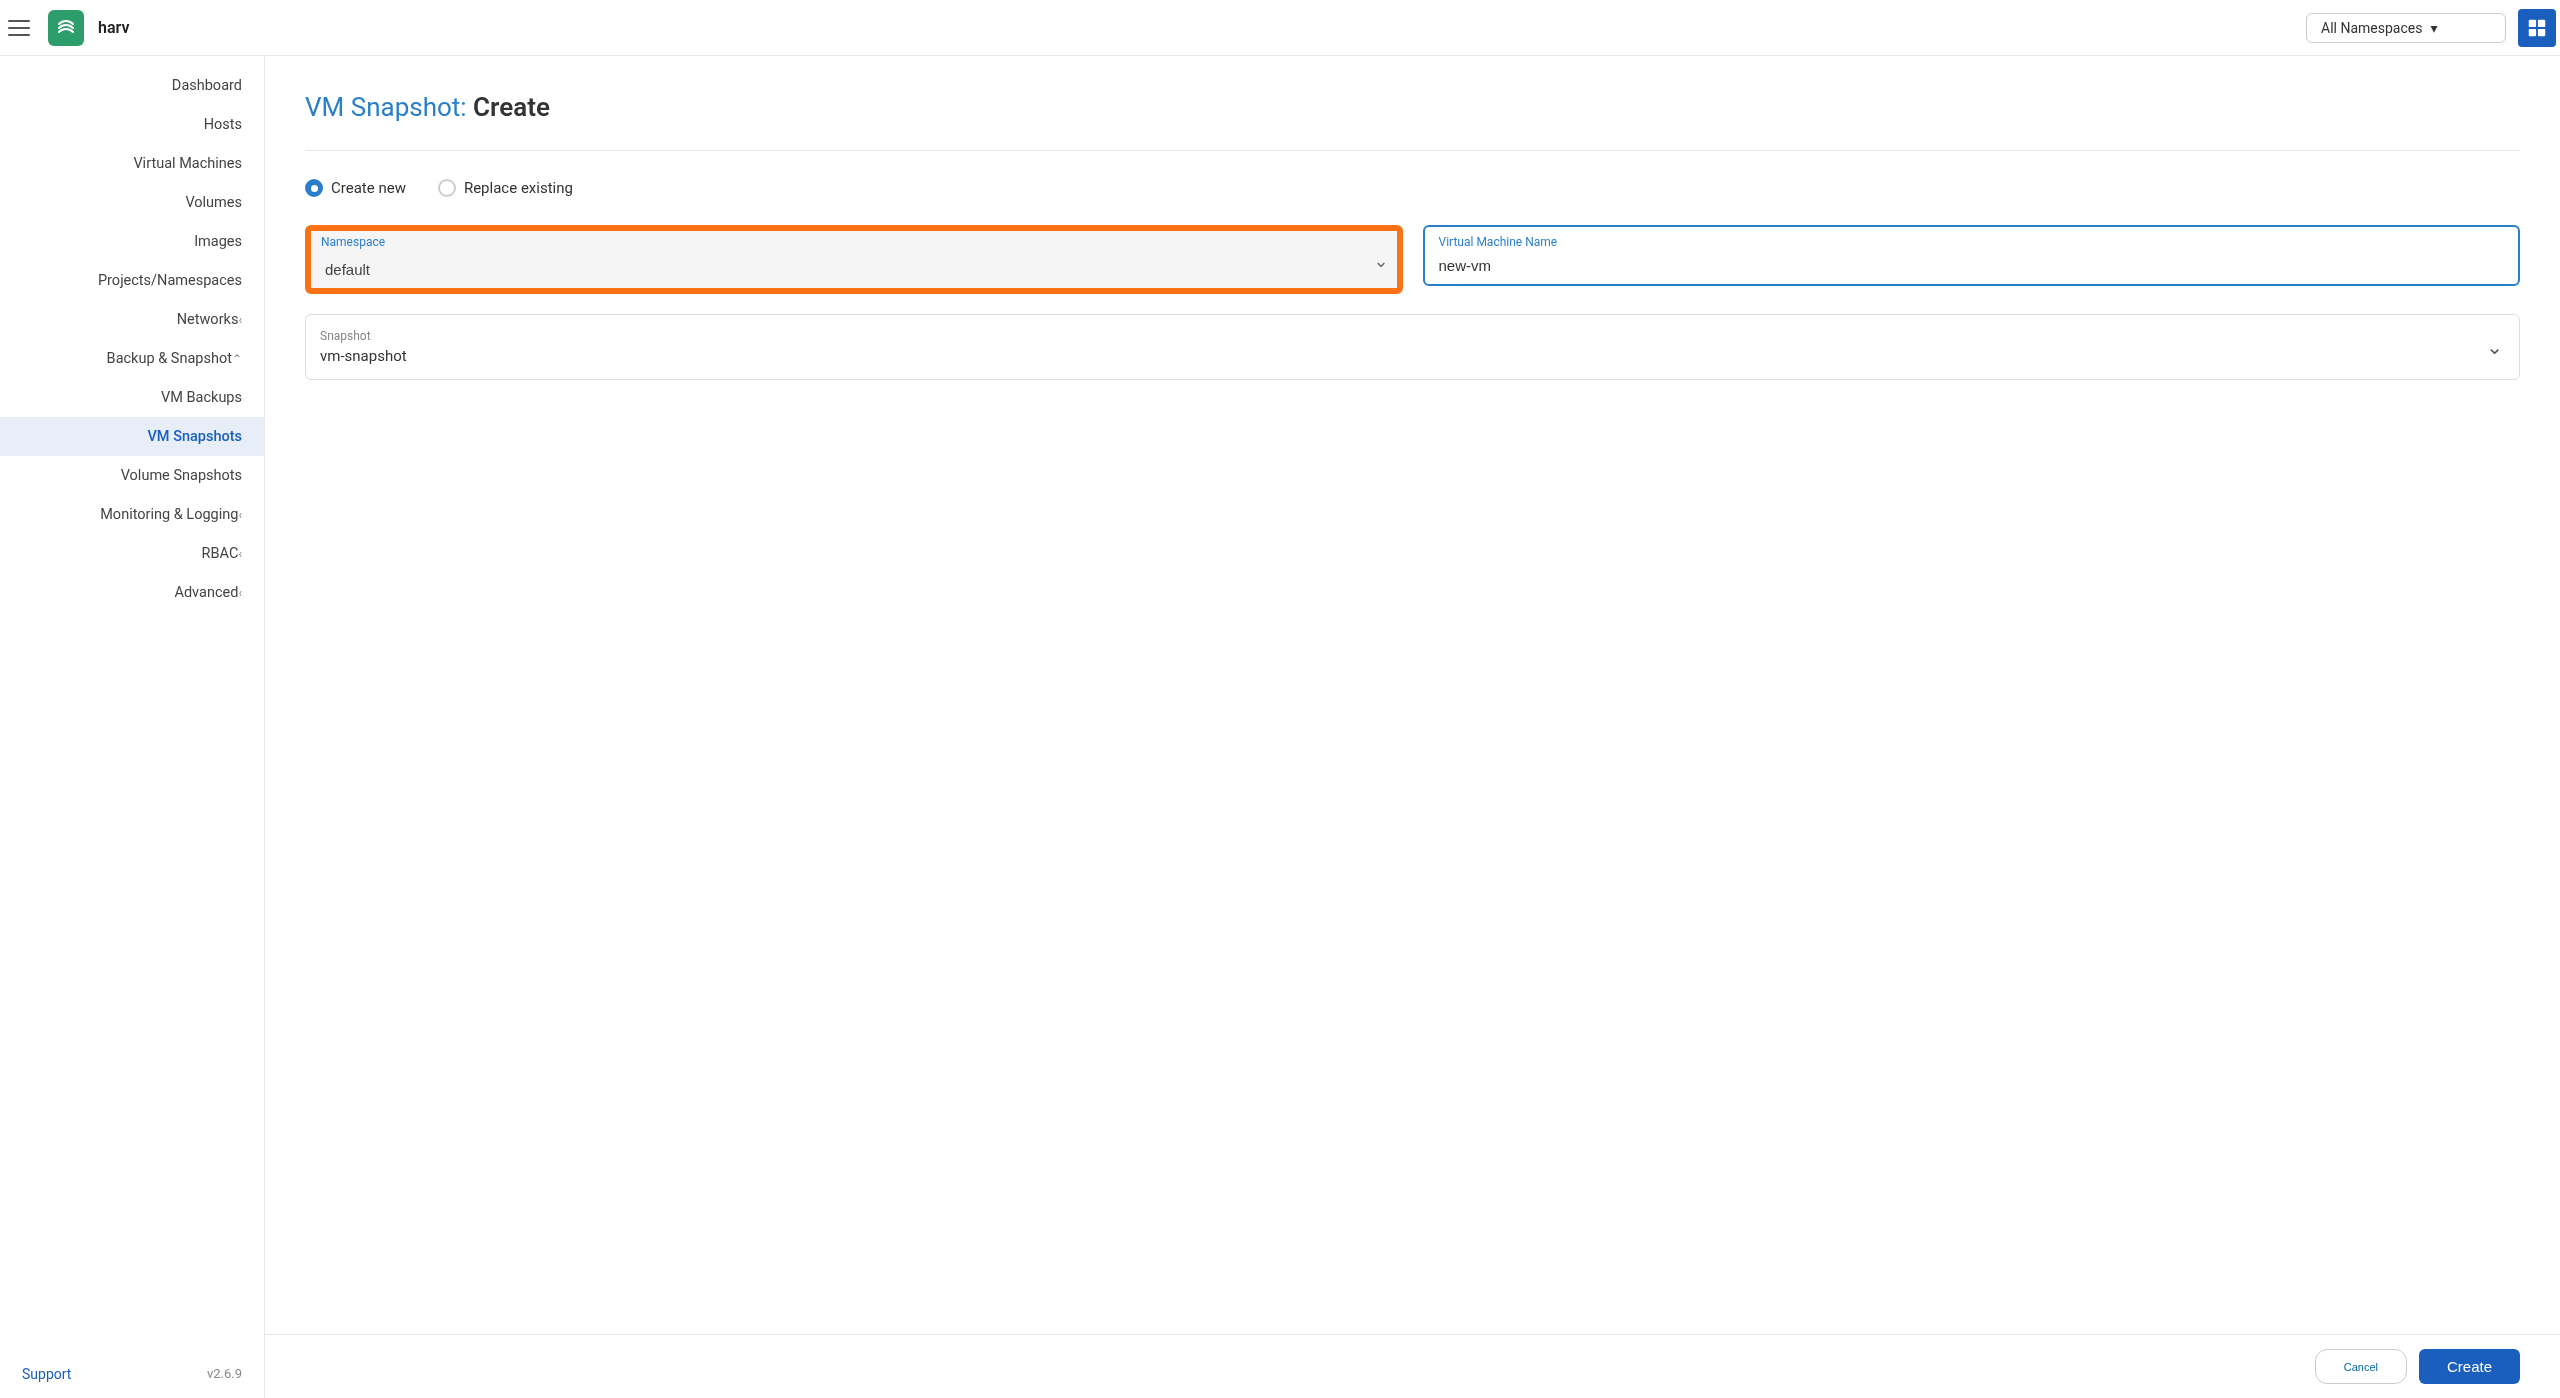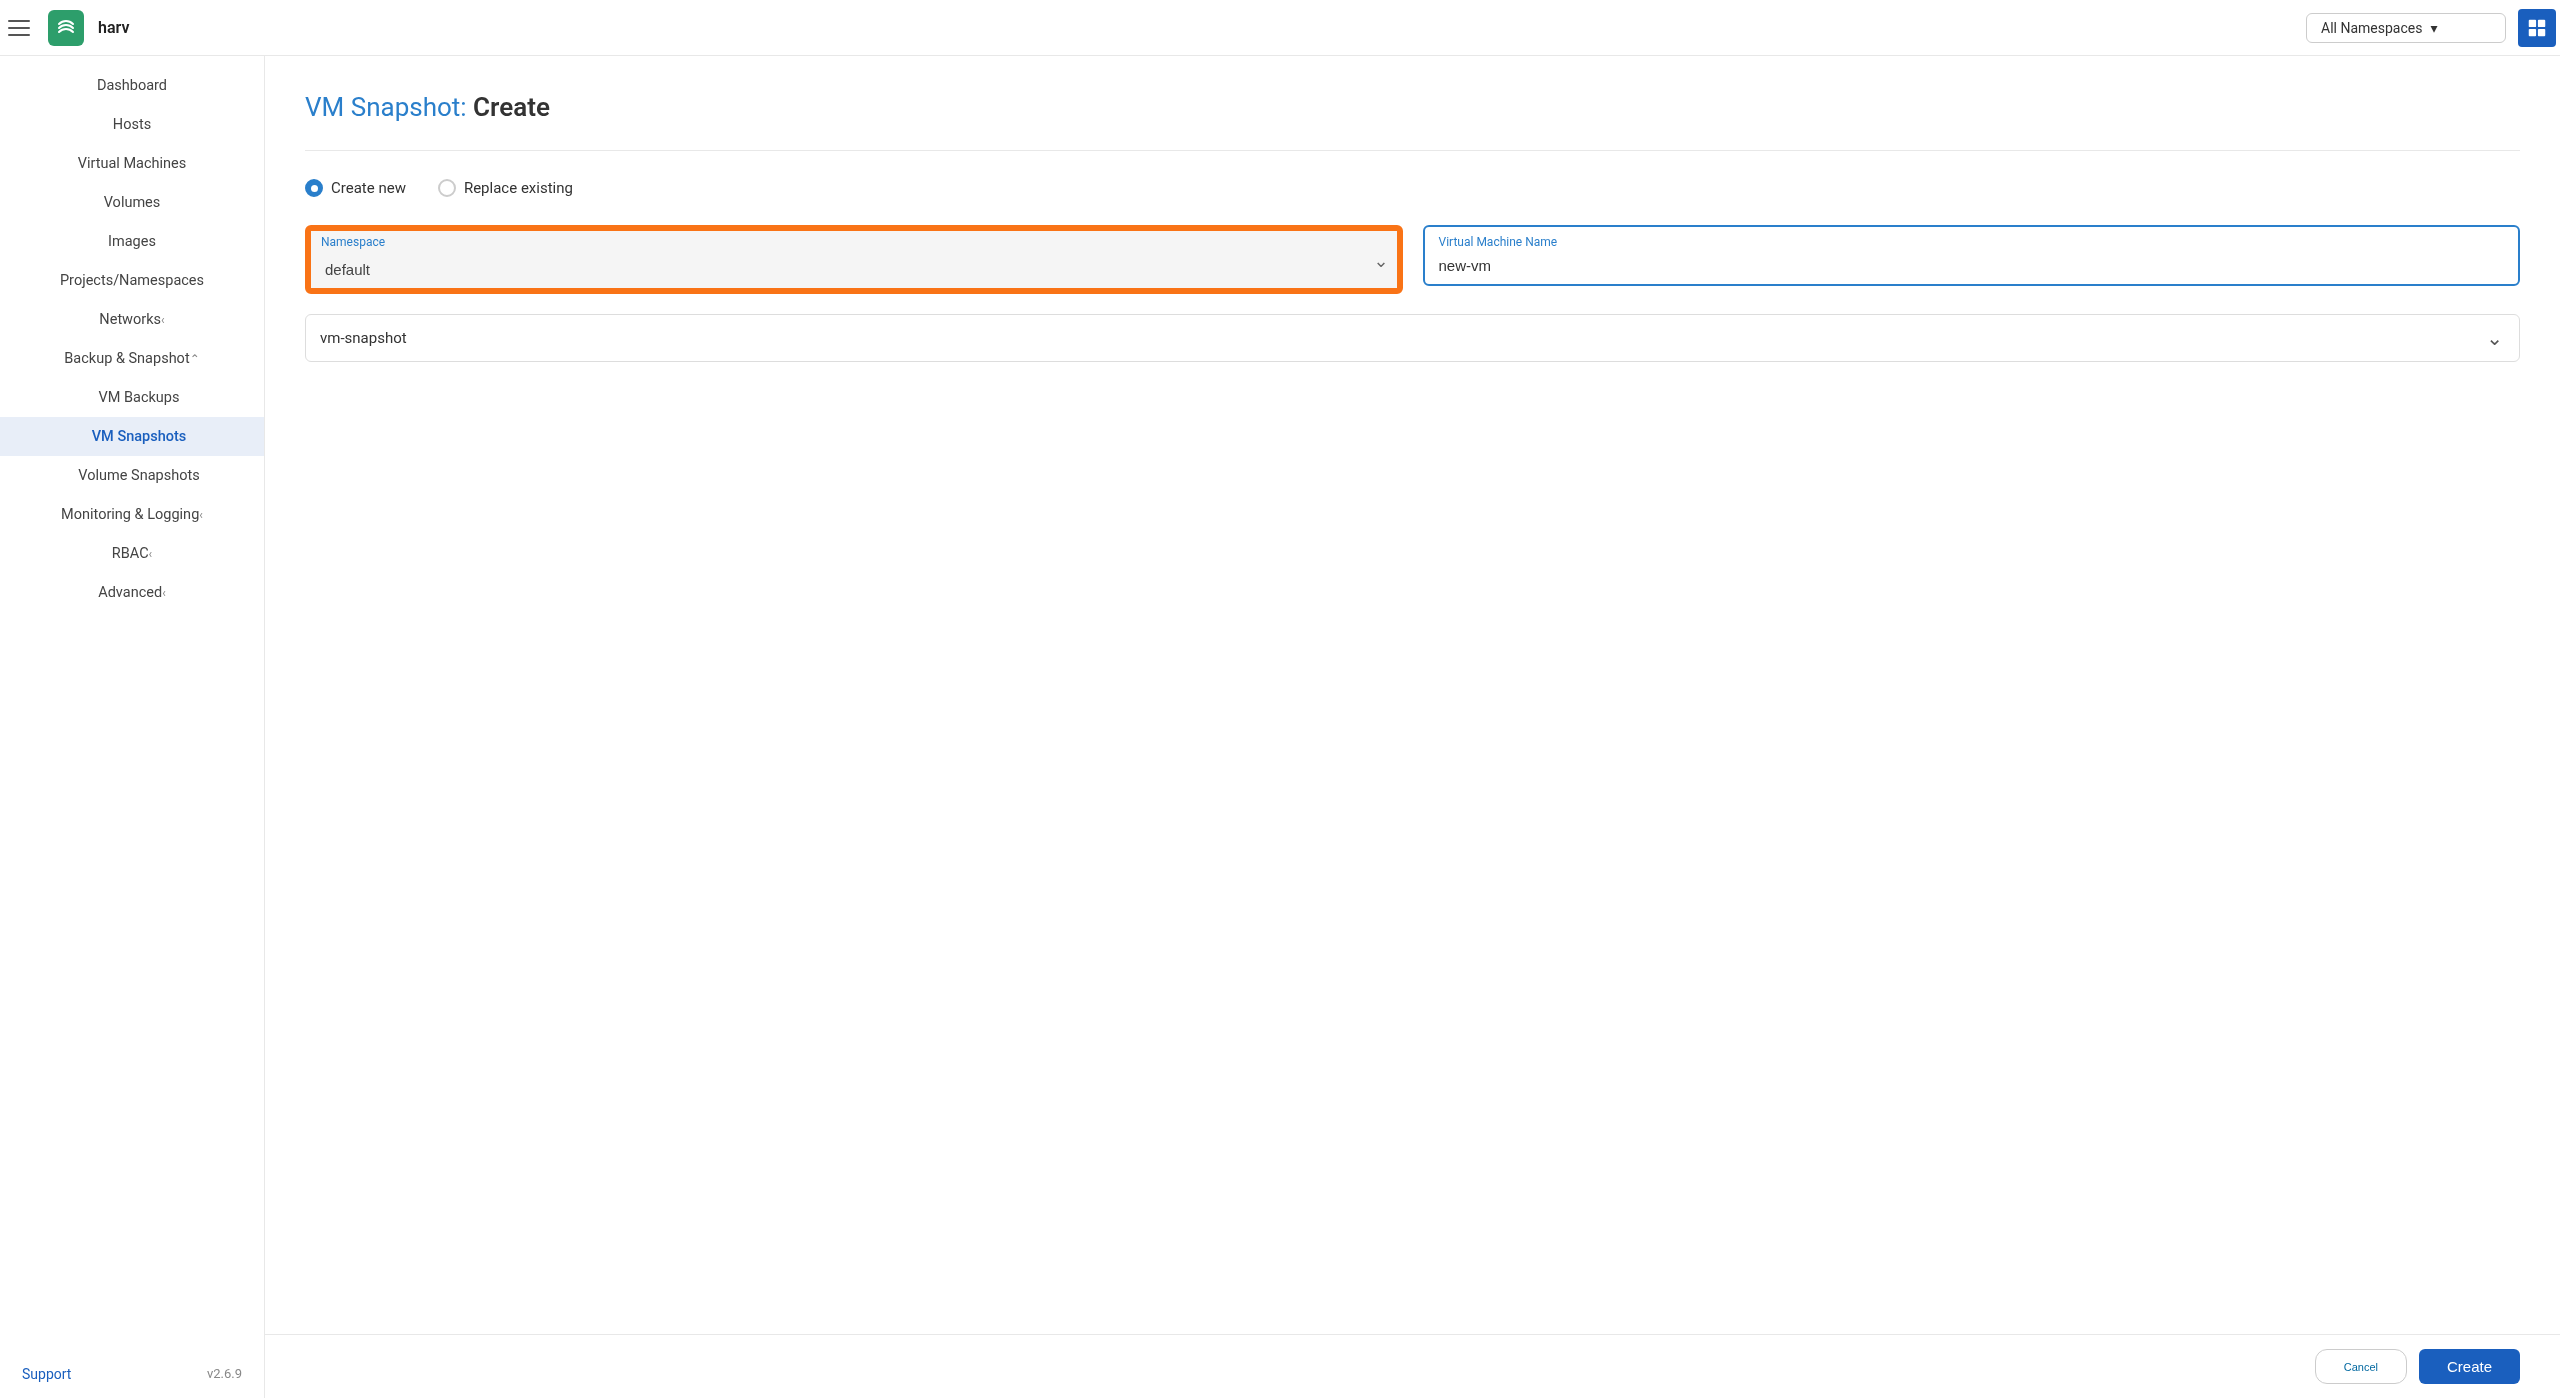--- a/index.html
+++ b/index.html
@@ -37,21 +37,21 @@
     .layout { display: flex; flex: 1; overflow: hidden; }
 
     
     .sidebar {
       width: 265px; flex-shrink: 0; background: #fff;
       border-right: 1px solid #e8e8e8; overflow-y: auto;
       display: flex; flex-direction: column; justify-content: space-between;
     }
     .sidebar-nav { padding: 10px 0; }
     .nav-item {
-      display: flex; align-items: center; justify-content: center;
+      display: flex; align-items: center; justify-content: flex-end;
       padding: 11px 22px; font-size: 14.5px; color: #444; cursor: pointer;
       user-select: none;
     }
     .nav-item.active { background: #e8eef8; color: #1a5fbe; font-weight: 500; }
     .nav-item .chevron { font-size: 12px; color: #888; }
     .sidebar-footer { padding: 16px 22px; display: flex; justify-content: space-between; align-items: flex-start; }
     .sidebar-footer .support { color: #1a5fbe; font-size: 14px; cursor: pointer; }
     .sidebar-footer .version { font-size: 13px; color: #888; }
 
     
@@ -247,20 +247,21 @@
       </div>
 
       <div class="form-field">
         <label>Virtual Machine Name</label>
         <input class="text-field" type="text" value="new-vm" style="">
       </div>
     </div>
 
     <div style="margin-bottom:80px;">
       <div class="snapshot-box">
+        <span class="s-label">Snapshot</span>
         <span class="s-value">vm-snapshot</span>
         <span class="s-chevron">⌄</span>
       </div>
     </div>
 
     <div class="bottom-bar">
       <button class="btn-cancel">Cancel</button>
       <button class="btn-create">Create</button>
     </div>
   </div>

